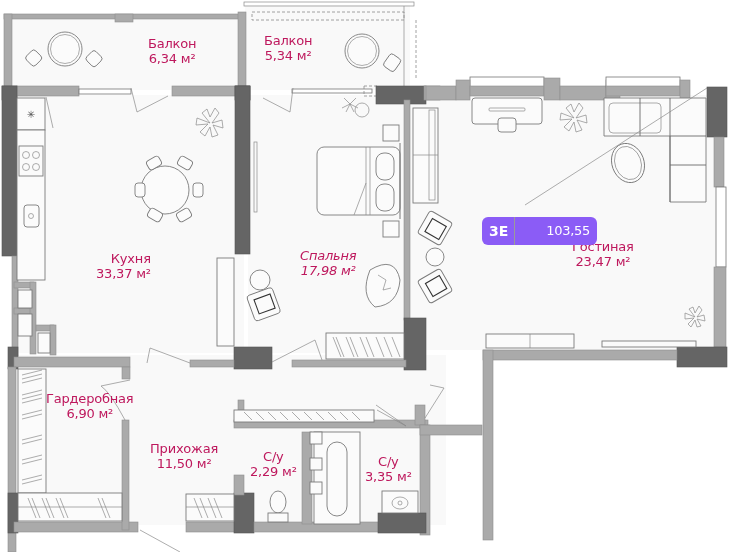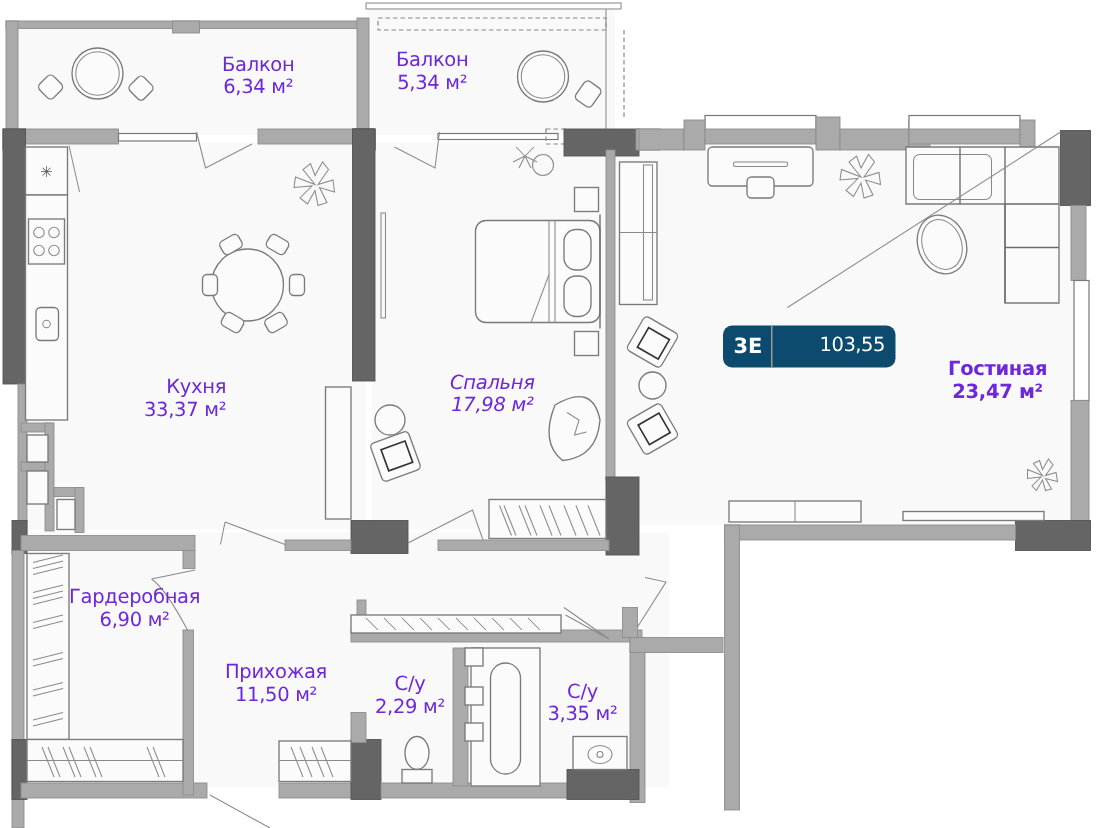--- a/index.html
+++ b/index.html
@@ -7,22 +7,22 @@
   #plan { position: absolute; left: 0; top: 0; width: 736px; height: 552px; }
   .floor { fill: #f9f9f9; }
   .wall { fill: #aaaaaa; stroke: #8e8e8e; stroke-width: 0.6; }
   .wall-dark { fill: #656565; stroke: #555555; stroke-width: 0.6; }
   .line { fill: none; stroke: #6a6a6a; stroke-width: 0.9; }
   .line-thin { fill: none; stroke: #8a8a8a; stroke-width: 0.7; }
   .line-dark { fill: none; stroke: #333333; stroke-width: 1.1; }
   .furn { fill: #fbfbfb; stroke: #7a7a7a; stroke-width: 0.9; }
   .win { fill: #ffffff; stroke: #777; stroke-width: 0.8; }
   .dash { fill: none; stroke: #8a8a8a; stroke-width: 0.8; stroke-dasharray: 3 2; }
-  .label { position: absolute; color: #6d28d9; font-size: 13px; line-height: 15px; text-align: center; white-space: nowrap; font-family: "DejaVu Sans", sans-serif; letter-spacing: -0.2px; }
-  .badge { position: absolute; left: 482px; top: 217px; height: 28px; display: flex; background: #0c4a6e; border-radius: 6px; color: #fff; overflow: hidden; }
+  .label { position: absolute; color: #be185d; font-size: 13px; line-height: 15px; text-align: center; white-space: nowrap; font-family: "DejaVu Sans", sans-serif; letter-spacing: -0.2px; }
+  .badge { position: absolute; left: 482px; top: 217px; height: 28px; display: flex; background: #8b5cf6; border-radius: 6px; color: #fff; overflow: hidden; }
   .badge .code { font-weight: bold; font-size: 14px; padding: 0 6px 0 7px; line-height: 28px; border-right: 1px solid #9a9a9a; font-family: "DejaVu Sans", sans-serif; }
   .badge .area { font-size: 13px; padding: 0 7px 0 5px; line-height: 28px; font-family: "DejaVu Sans", sans-serif; letter-spacing: -0.3px; margin-left: 26px; }
 </style>
 </head>
 <body>
 
 <svg id="plan" viewBox="0 0 736 552" xmlns="http://www.w3.org/2000/svg">
 
   <g>
     <rect class="floor" x="10" y="15" width="232" height="75"></rect>
@@ -270,21 +270,21 @@
   <div>5,34 м²</div>
 </div>
 <div class="label" style="left:96px; top:251px;text-align:right;">
   <div>Кухня</div>
   <div>33,37 м²</div>
 </div>
 <div class="label" style="left:300px; top:248px;font-style:italic;">
   <div>Спальня</div>
   <div>17,98 м²</div>
 </div>
-<div class="label" style="left:632px; top:239px;font-weight:bold;">
+<div class="label" style="left:572px; top:239px;">
   <div>Гостиная</div>
   <div>23,47 м²</div>
 </div>
 <div class="label" style="left:46px; top:391px;">
   <div>Гардеробная</div>
   <div>6,90 м²</div>
 </div>
 <div class="label" style="left:150px; top:441px;">
   <div>Прихожая</div>
   <div>11,50 м²</div>

